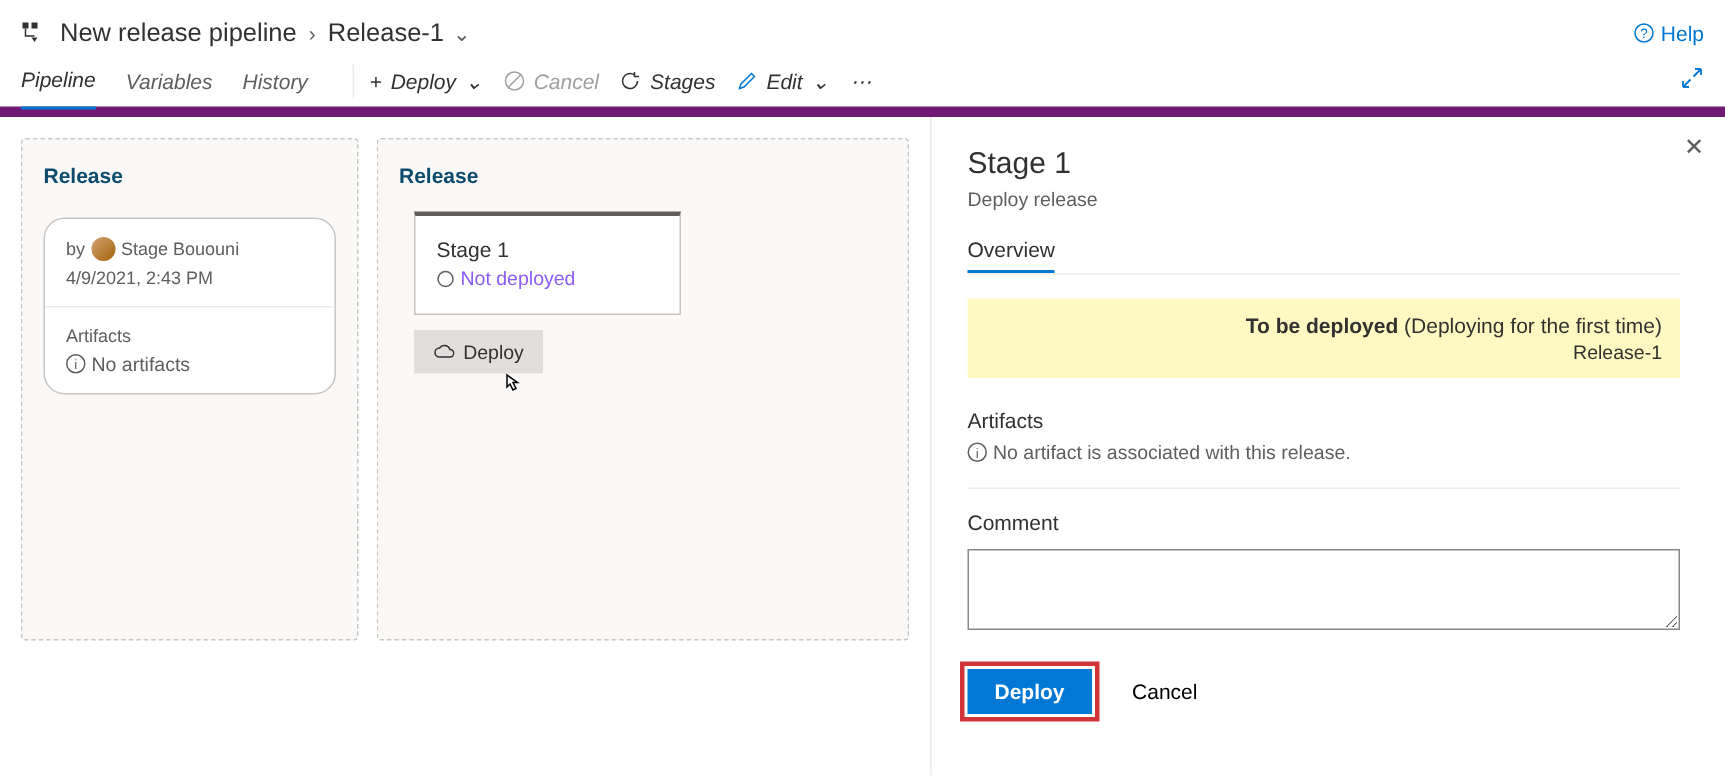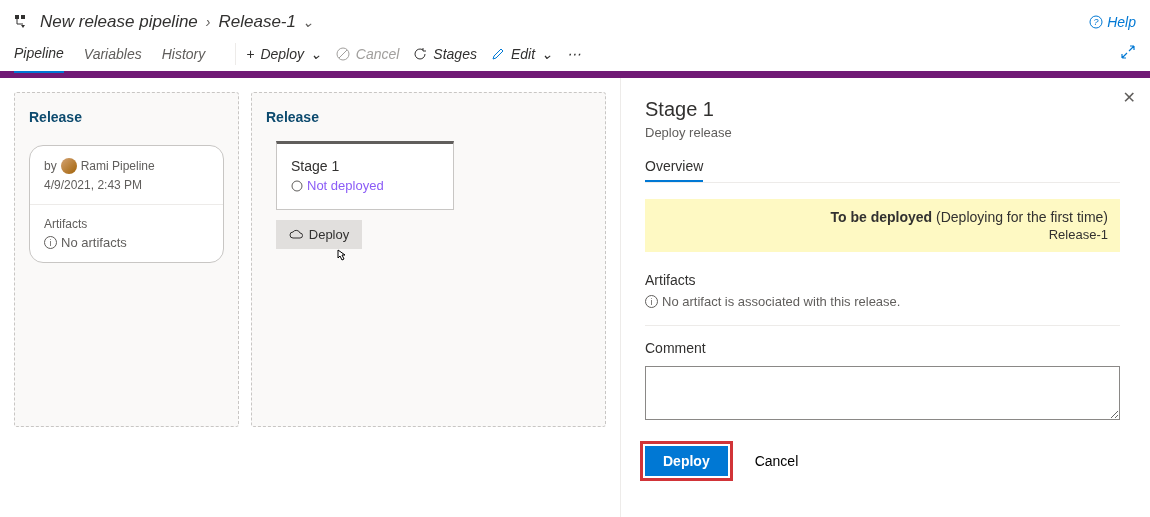--- a/index.html
+++ b/index.html
@@ -1,18 +1,18 @@
 <!DOCTYPE html>
 <html><head>
 <meta charset="utf-8">
 <style>
 * { box-sizing: border-box; margin: 0; padding: 0; }
 body { font-family: "Segoe UI", -apple-system, sans-serif; font-size: 14px; color: #323130; background: #fff; width: 1150px; height: 517px; overflow: hidden; }
 
-.header { display: flex; align-items: center; padding: 8px 14px 0; height: 36px; font-style: italic; }
+.header { display: flex; align-items: center; padding: 8px 14px 0; height: 36px; }
 .pipe-icon { width: 16px; height: 16px; margin-right: 10px; display: inline-flex; align-items: center; justify-content: center; }
 .breadcrumb-parent { color: #323130; font-size: 17px; }
 .breadcrumb-sep { margin: 0 8px; color: #605e5c; }
 .breadcrumb-current { color: #323130; font-size: 17px; }
 .chev-down { margin-left: 6px; color: #605e5c; }
 .help-link { margin-left: auto; display: flex; align-items: center; gap: 4px; color: #0078d4; }
 
 .tabs-row { display: flex; align-items: center; padding: 0 14px; height: 42px; border-bottom: 7px solid #701a75; font-style: italic; }
 .tab { padding: 10px 0; margin-right: 20px; color: #605e5c; cursor: pointer; }
 .tab.active { color: #323130; border-bottom: 2px solid #0078d4; margin-bottom: -1px; }
@@ -134,21 +134,21 @@
 
 <div class="content">
   <div class="left-pane">
     <div class="minipanel release-panel">
       <div class="panel-title">Release</div>
       <div class="release-card">
         <div class="rc-top">
           <div class="rc-by">
             <span>by</span>
             <span class="avatar"></span>
-            <span>Rami Pipeline</span>
+            <span>Stage Bououni</span>
           </div>
           <div class="rc-date">4/9/2021, 2:43 PM</div>
         </div>
         <div class="rc-div"></div>
         <div class="rc-bottom">
           <div class="rc-art-label">Artifacts</div>
           <div class="rc-art-none">
             <span class="info-circle">i</span>
             <span>No artifacts</span>
           </div>

